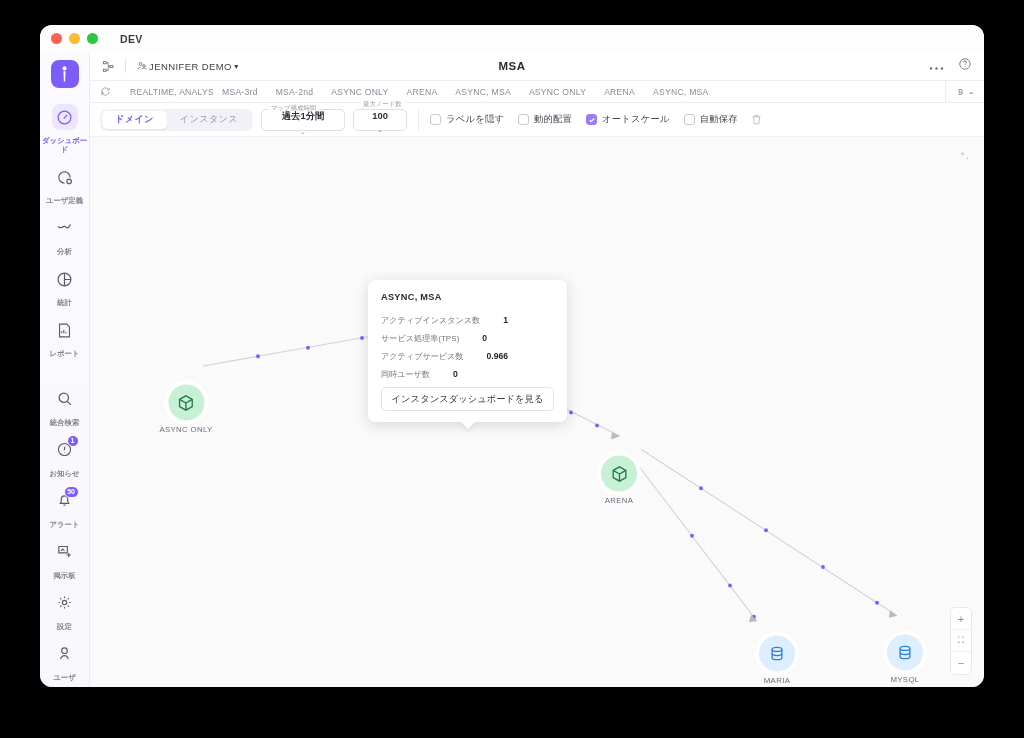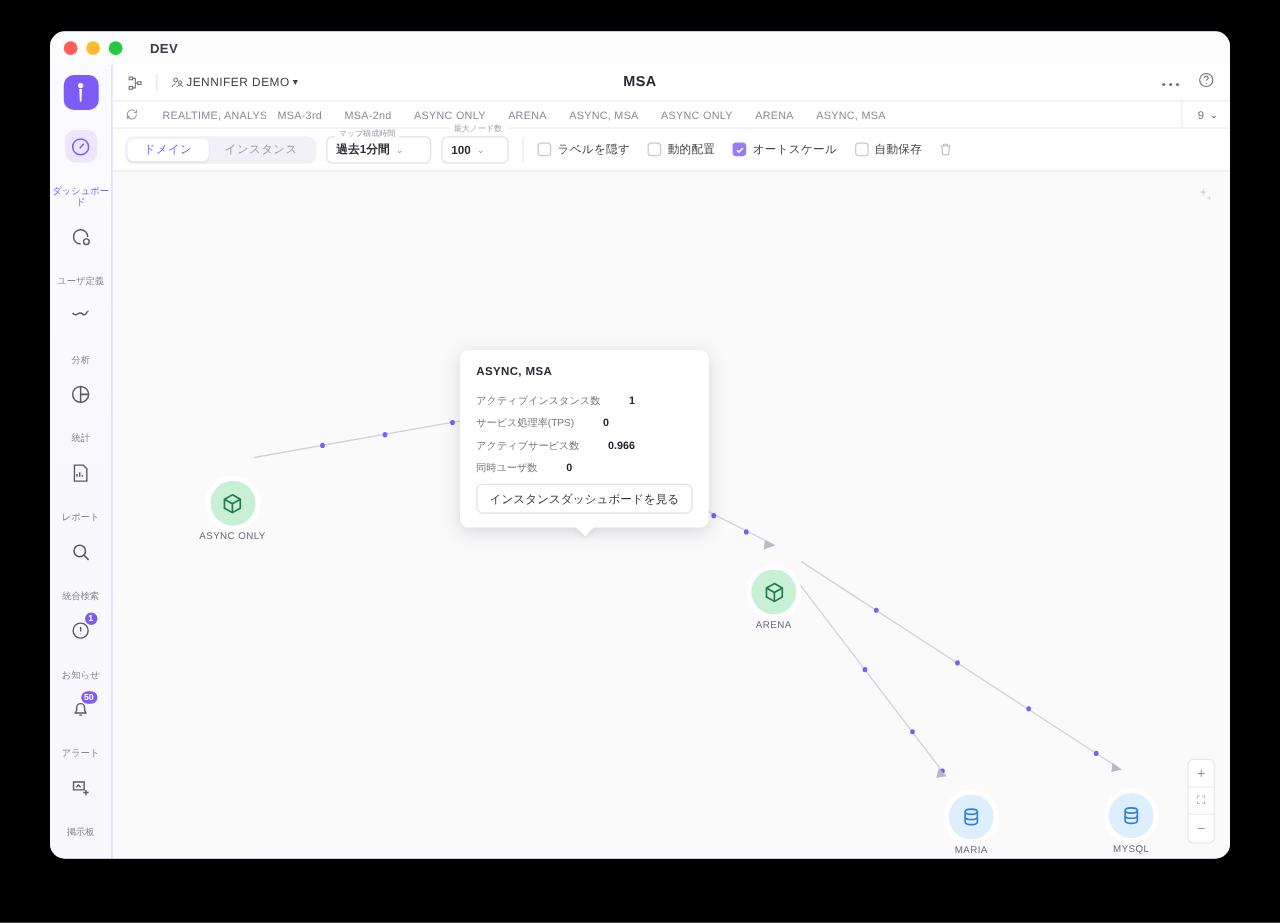--- a/index.html
+++ b/index.html
@@ -80,23 +80,24 @@
   .sb-item.active .sb-ico {
     background: #ece6ff;
     border-radius: 8px;
     color: #7c5cfa;
   }
   .sb-lab {
     font-size: 7.4px;
     color: #84848f;
     text-align: center;
     line-height: 1.22;
-    margin-top: 18px;
+    margin-top: 6px;
     width: 46px;
     word-break: break-all;
+    font-weight: bold;
   }
   .sb-item.active .sb-lab { color: #7c5cfa; }
   .sb-gap { height: 30px; }
   .badge {
     position: absolute;
     top: -2px; right: -1px;
     min-width: 12px; height: 12px;
     background: #7c5cfa;
     color: #fff;
     border-radius: 7px;
@@ -190,33 +191,34 @@
     padding: 0 13px;
     display: flex; align-items: center;
     border-radius: 5px;
     color: #9b9ba6;
     cursor: pointer;
     letter-spacing: 0.3px;
   }
   .seg-btn.on {
     background: #fff;
     color: #7c5cfa;
-    font-weight: normal;
+    font-weight: bold;
     box-shadow: 0 1px 2px rgba(0,0,0,0.07);
   }
   .field {
     position: relative;
     border: 1px solid #e0dfe8;
     border-radius: 5px;
     height: 22px;
     display: flex; align-items: center;
     padding: 0 7px;
     gap: 5px;
     cursor: pointer;
     background: #fff;
+    flex-direction: column;
   }
   .field .flab {
     position: absolute;
     top: -5px; left: 6px;
     background: #fff;
     padding: 0 3px;
     font-size: 6.4px;
     color: #9b9ba6;
     line-height: 1;
     white-space: nowrap;

